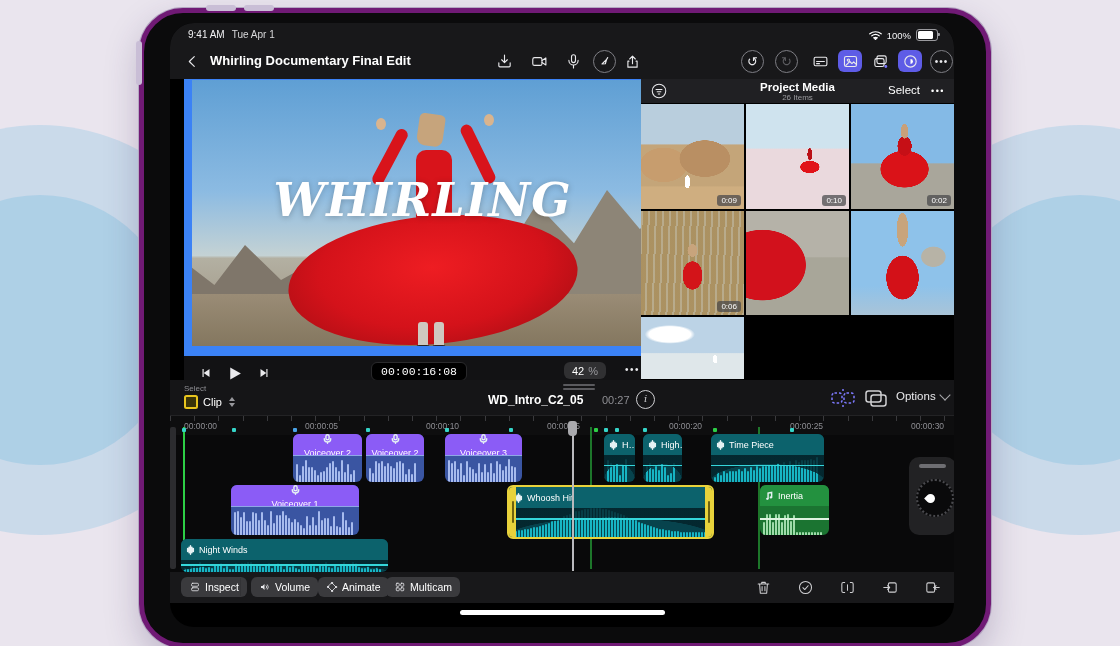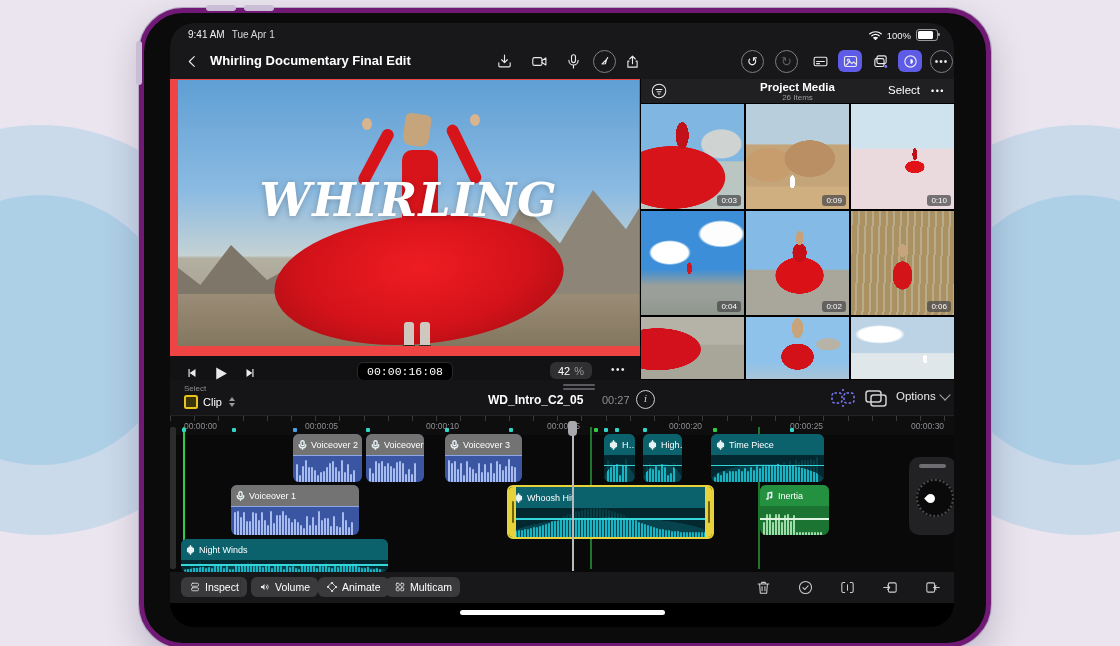--- a/index.html
+++ b/index.html
@@ -29,21 +29,21 @@
   .batt{width:20px;height:10px;border:1px solid #9a9a9e;border-radius:3px;position:relative;}
   .batt::before{content:'';position:absolute;left:1px;top:1px;bottom:1px;width:15px;background:#fff;border-radius:1.5px;}
   .batt::after{content:'';position:absolute;right:-3px;top:2.5px;width:2px;height:3px;background:#9a9a9e;border-radius:0 1px 1px 0;}
   .tbar{position:absolute;left:0;top:21px;width:100%;height:35px;}
   .ibtn{position:absolute;top:6px;width:24px;height:22px;display:flex;align-items:center;justify-content:center;color:#e9e9ec;}
   .ibtn svg{width:17px;height:17px;stroke:#e9e9ec;stroke-width:1.6;fill:none;stroke-linecap:round;stroke-linejoin:round;}
   .ibtn.circ{border:1.4px solid #7e7e84;border-radius:50%;width:21px;height:21px;}
   .ibtn.purple{background:#5e5ce6;border-radius:6px;}
   .ptitle{position:absolute;left:40px;top:9px;font-size:13px;font-weight:bold;color:#fff;}
   
-  .preview{position:absolute;left:0;top:56px;width:470px;height:301px;background:#ef4444;}
+  .preview{position:absolute;left:14px;top:56px;width:470px;height:301px;background:#3b82f6;}
   .video{position:absolute;left:8px;top:1px;width:461px;height:266px;overflow:hidden;background:linear-gradient(180deg,#5f9fd4 0%,#8cbbe2 42%,#c4d2d4 66%,#b3b0a2 67%,#9a8e7b 100%);}
   .hillA{position:absolute;right:-20px;top:96px;width:220px;height:140px;background:#8d8577;
          clip-path:polygon(0 100%,8% 45%,22% 60%,38% 20%,55% 48%,70% 10%,85% 38%,100% 0,100% 100%);}
   .hillB{position:absolute;left:-10px;top:150px;width:180px;height:100px;background:#7f766a;
          clip-path:polygon(0 100%,0 30%,18% 55%,35% 15%,55% 50%,75% 30%,100% 60%,100% 100%);}
   .ground{position:absolute;left:0;bottom:0;width:100%;height:52px;background:linear-gradient(180deg,#9a8c76,#84775f);}
   .dancer{position:absolute;left:96px;top:28px;width:290px;height:238px;}
   .skirt{position:absolute;left:0;top:108px;width:290px;height:128px;border-radius:50%;
          background:radial-gradient(ellipse at 50% 40%,#ee1d22 0%,#d4121a 55%,#9c0c12 100%);transform:rotate(-5deg);}
   .torso{position:absolute;left:128px;top:42px;width:36px;height:86px;background:#d8141b;border-radius:10px;}
@@ -114,21 +114,21 @@
   .spine{position:absolute;left:0;top:47px;width:6px;height:142px;background:#2c2c2f;border-radius:2px;}
   .startline{position:absolute;left:13px;top:47px;width:2px;height:142px;background:#2dcf46;}
   .greenline{position:absolute;top:47px;width:1.5px;height:142px;background:rgba(45,207,70,.55);}
   .mk{position:absolute;top:48px;width:4px;height:4px;border-radius:1px;}
   .clip{position:absolute;border-radius:6px;overflow:hidden;background:#0a4a52;}
   .chead{height:21px;display:flex;align-items:center;gap:4px;padding:0 5px;color:#fff;font-size:9px;white-space:nowrap;overflow:hidden;}
   .cico{display:inline-flex;width:9px;height:10px;flex:none;}
   .cico svg{width:9px;height:10px;stroke:#e6f2f4;stroke-width:2;fill:none;stroke-linecap:round;}
   .cwave{position:absolute;left:0;right:0;bottom:0;top:21px;display:flex;align-items:flex-end;gap:1px;padding:0 3px;overflow:hidden;}
   .cwave i{width:2px;flex:none;border-radius:1px 1px 0 0;}
-  .k-voice .chead{background:#737373;}
+  .k-voice .chead{background:#8b5cf6;flex-direction:column;}
   .k-voice{background:#3a55a2;}
   .k-voice .cwave{border-top:1.5px solid #8ea7e6;}
   .k-voice .cwave i{background:#a7bbee;}
   .k-sfx .chead{background:#0c626c;}
   .k-sfx{background:#07434d;}
   .k-sfx .cwave i{background:#17b5c4;}
   .k-sfx .cwave::before{content:'';position:absolute;inset:0;z-index:2;background:radial-gradient(90% 135% at 50% 112%,rgba(3,33,40,0) 58%,rgba(3,33,40,.8) 59%);}
   .k-sfx .cwave::after{content:'';position:absolute;left:0;right:0;top:36%;height:1.5px;background:#35d6da;z-index:3;}
   .k-music .chead{background:#23913f;}
   .k-music{background:#1b7431;}
@@ -306,31 +306,25 @@
               <circle cx="12" cy="12" r="9"></circle>
               <path d="M7.5 10h9M9 13h6M10.5 16h3"></path>
             </svg>
         </span>
         <div class="mtitle">Project Media</div>
         <div class="msub">26 Items</div>
         <span class="msel">Select</span>
         <span class="mdots" style="font-size:9px;letter-spacing:1.5px;top:7px;">•••</span>
       </div>
       <div class="mgrid">
-          <div class="mcell s1">
-            <span class="mbadge">0:03</span>
-          </div>
           <div class="mcell s2">
             <span class="mbadge">0:09</span>
           </div>
           <div class="mcell s3">
             <span class="mbadge">0:10</span>
-          </div>
-          <div class="mcell s4">
-            <span class="mbadge">0:04</span>
           </div>
           <div class="mcell s5">
             <span class="mbadge">0:02</span>
           </div>
           <div class="mcell s6">
             <span class="mbadge">0:06</span>
           </div>
           <div class="mcell s7"></div>
           <div class="mcell s8"></div>
           <div class="mcell s9"></div>

